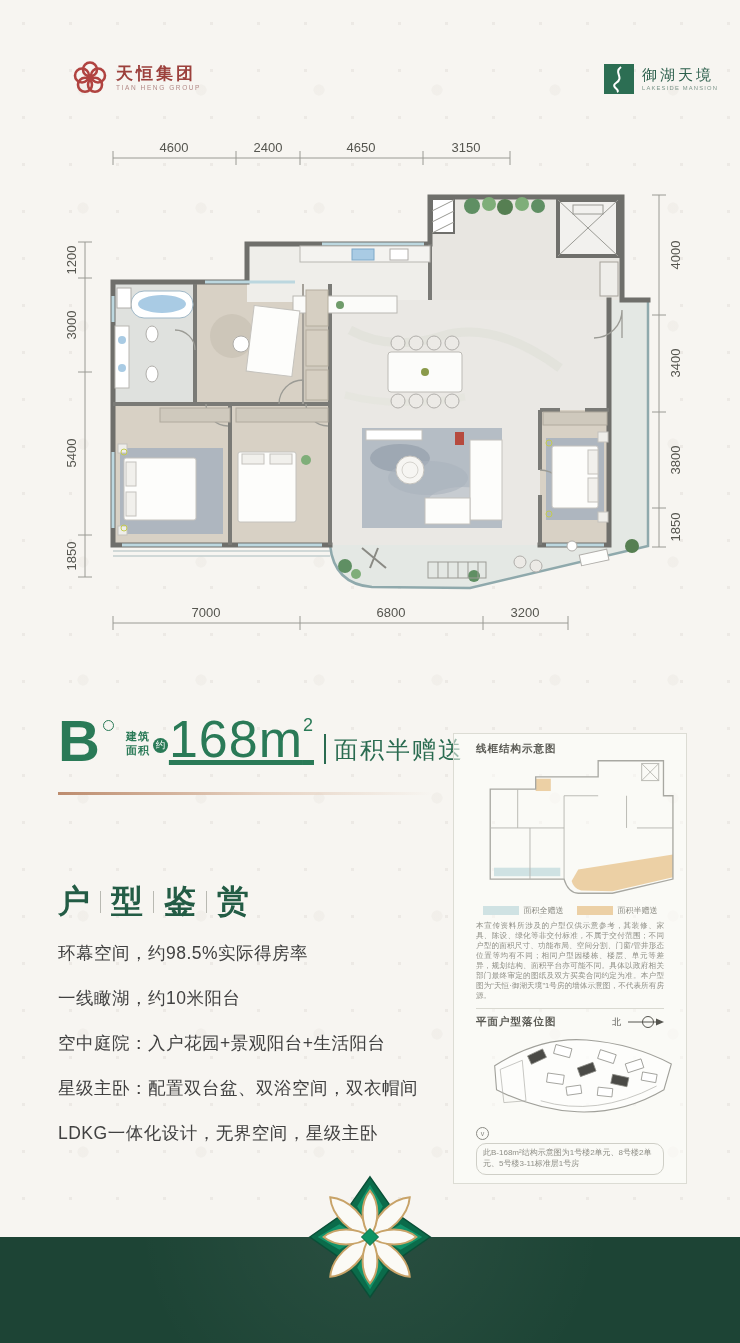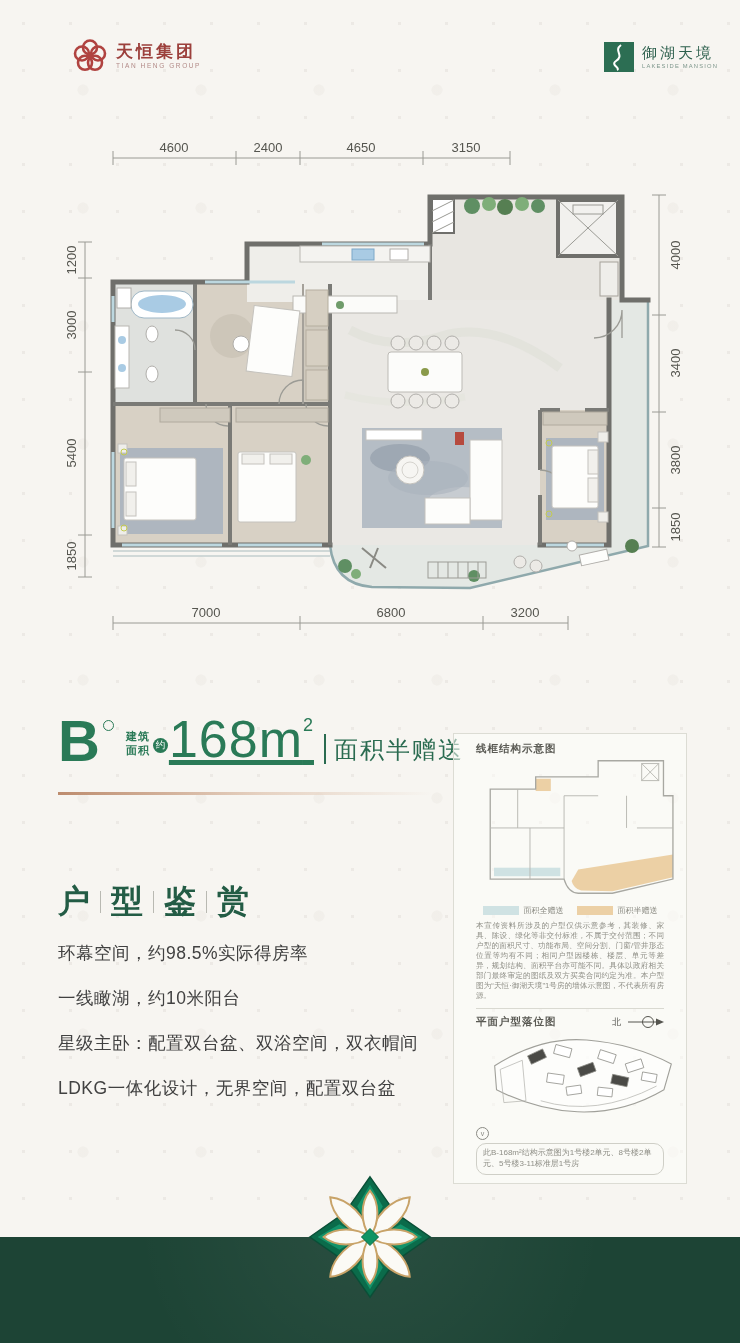--- a/index.html
+++ b/index.html
@@ -4,21 +4,21 @@
 <style>
   html,body{margin:0;padding:0;}
   body{width:740px;height:1343px;position:relative;overflow:hidden;
        font-family:"Liberation Sans",sans-serif;background:#f7f5f1;}
   body::before{content:"";position:absolute;inset:0;pointer-events:none;
        background-image:radial-gradient(rgba(165,155,145,.13) 1.6px,transparent 2px),
                         radial-gradient(rgba(165,155,145,.07) 5px,transparent 6px);
        background-size:47px 47px,118px 118px;background-position:0 0,24px 31px;}
   .abs{position:absolute;}
   
-  .logo{display:flex;align-items:center;gap:8px;}
+  .logo{display:flex;align-items:center;gap:8px;margin-top:22px;}
   .logo .txt{display:flex;flex-direction:column;line-height:1.05;}
   .logo-left{left:72px;top:38px;}
   .logo-left .cn{font-size:17px;letter-spacing:3px;color:#9c403c;font-weight:bold;}
   .logo-left .en{font-size:6.5px;letter-spacing:1.6px;color:#b28a87;margin-top:2px;}
   .logo-right{left:604px;top:42px;}
   .logo-right .cn{font-size:15px;letter-spacing:3px;color:#2c5f4c;}
   .logo-right .en{font-size:5.8px;letter-spacing:1.2px;color:#7e978c;margin-top:2px;}
   
   .titleRow{left:58px;top:712px;display:flex;align-items:flex-start;}
   .unitB{font-size:58px;line-height:1;color:#2a7a57;font-weight:bold;}
@@ -304,22 +304,23 @@
     <span class="sep"></span>
   <span>型</span>
     <span class="sep"></span>
   <span>鉴</span>
     <span class="sep"></span>
   <span>赏</span>
 </div>
 <div class="abs features">
   <div>环幕空间，约98.5%实际得房率</div>
   <div>一线瞰湖，约10米阳台</div>
+  <div>空中庭院：入户花园+景观阳台+生活阳台</div>
   <div>星级主卧：配置双台盆、双浴空间，双衣帽间</div>
-  <div>LDKG一体化设计，无界空间，配置双台盆</div>
+  <div>LDKG一体化设计，无界空间，星级主卧</div>
 </div>
 
 <div class="abs rightCol">
   <div class="panelHead">线框结构示意图</div>
 
   <svg width="214" height="142" viewBox="0 0 212 150">
     <rect x="12" y="118" width="70" height="9" fill="#cfe2e3"></rect>
     <rect x="56" y="24" width="16" height="13" fill="#ecd0a5"></rect>
     <path d="M101,120 L201,104 L201,128 L137,143 L104,142 Q96,140 94,132 Z" fill="#ecd0a5"></path>
     <g stroke="#a8a8a2" stroke-width="1.4" fill="none">

